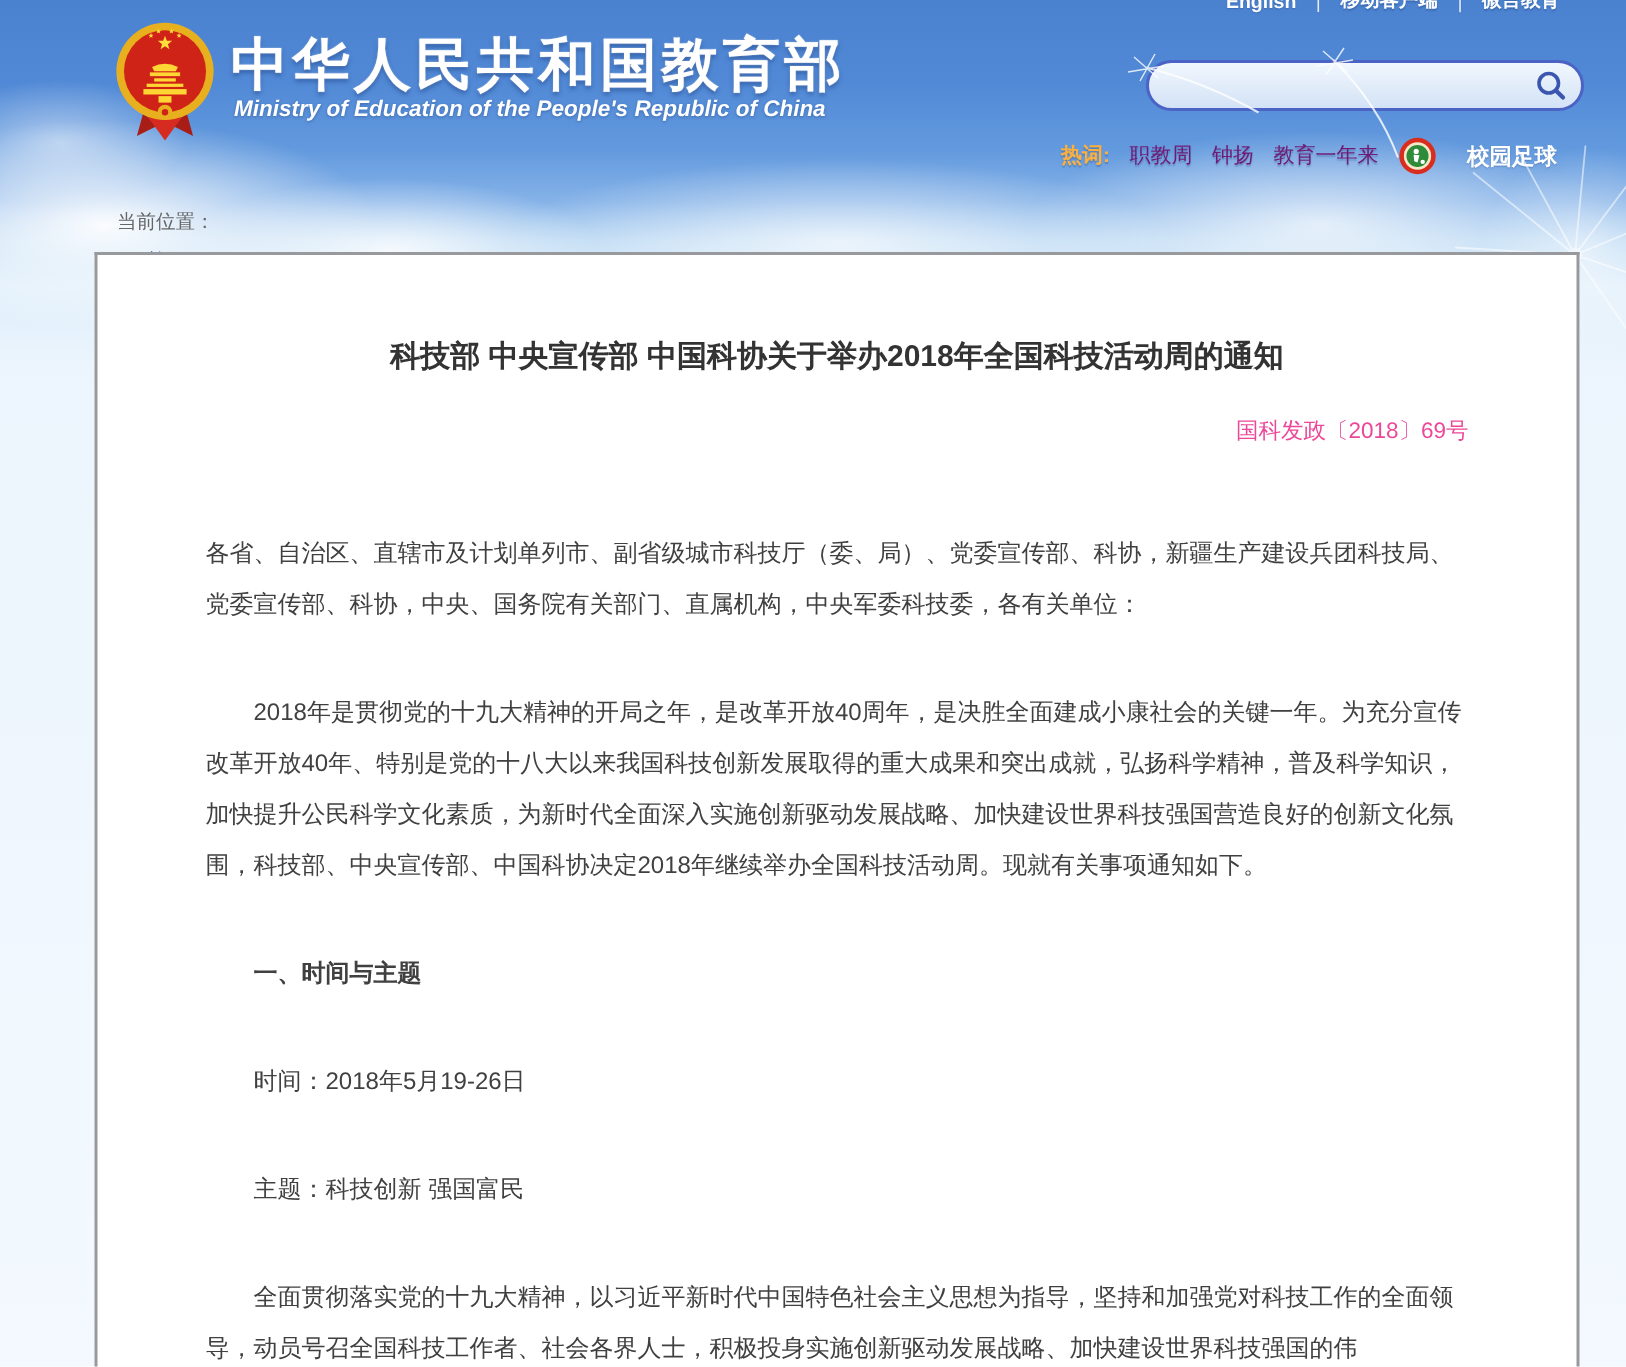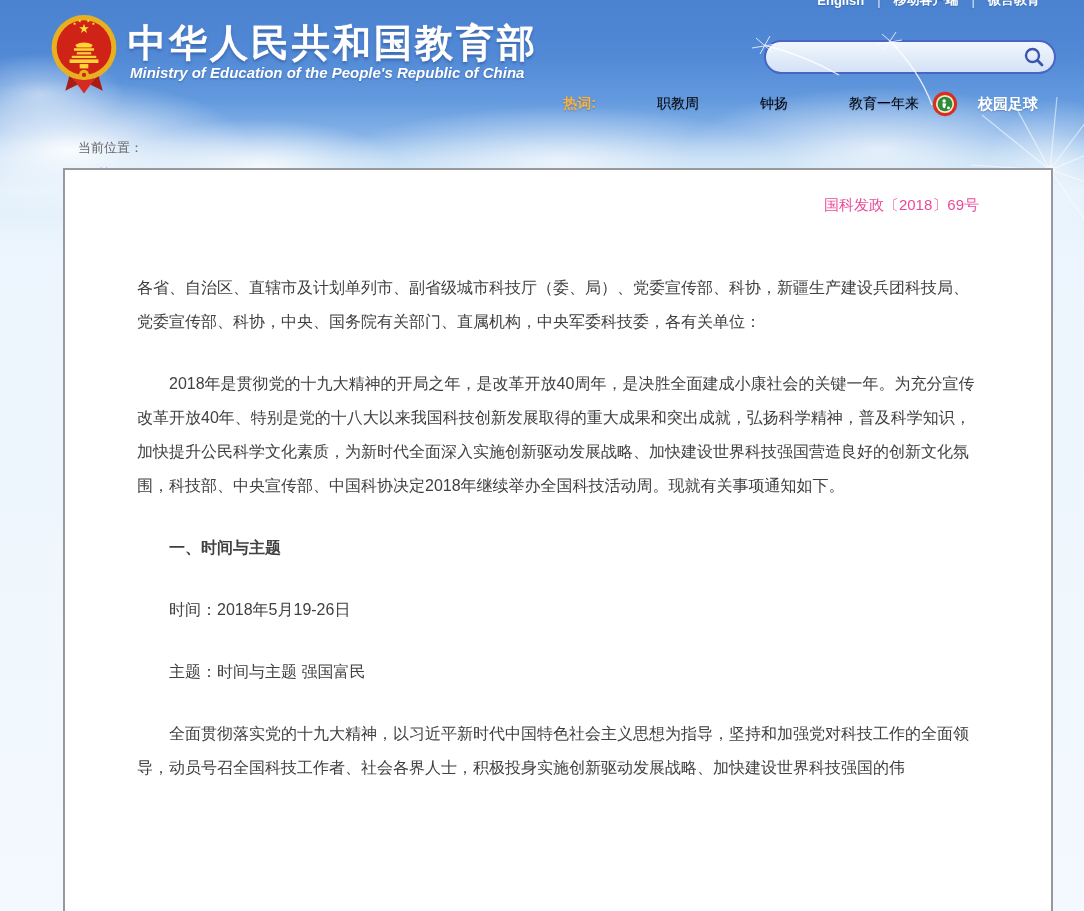--- a/index.html
+++ b/index.html
@@ -14,51 +14,51 @@
       radial-gradient(120px 60px at 40px 95px,  rgba(255,255,255,.50) 0%, rgba(255,255,255,0) 70%),
       radial-gradient(95px 95px at 1058px 170px, rgba(255,255,255,.55) 0%, rgba(255,255,255,0) 75%),
       linear-gradient(180deg,#4a82d0 0px,#5189d6 55px,#639ade 100px,#86b3e8 135px,#b8d7f3 160px,#ddedfa 190px,#ecf5fd 245px,#f3f9fe 911px);
   }
   
   .topbar{position:absolute;top:-9px;right:44px;display:flex;align-items:center;gap:13px;
     color:#fff;font-size:13px;font-weight:bold;text-shadow:0 1px 1px rgba(40,70,130,.4);white-space:nowrap;}
   .topbar a{color:#fff;text-decoration:none;cursor:pointer;}
   .topbar .sep{opacity:.85;font-weight:normal;}
   
-  .logo-link{position:absolute;left:48px;top:10px;width:500px;height:95px;cursor:pointer;}
+  .logo-link{position:absolute;left:74px;top:10px;width:500px;height:95px;cursor:pointer;}
   .emblem{position:absolute;left:0;top:2px;}
   .site-title{position:absolute;left:80px;top:8px;font-size:38px;font-weight:bold;color:#fff;
     letter-spacing:3px;text-shadow:0 2px 3px rgba(25,60,125,.5),0 0 1px rgba(255,255,255,.8);white-space:nowrap;}
   .site-subtitle{position:absolute;left:82px;top:54px;font-size:15px;font-weight:bold;color:#fff;
     text-shadow:0 1px 2px rgba(25,60,125,.45);white-space:nowrap;font-style:italic;}
   
   .search{position:absolute;top:40px;right:28px;width:292px;height:34px;box-sizing:border-box;
     border:2px solid #4a63c5;border-radius:18px;display:flex;align-items:center;
     background:linear-gradient(180deg,#f1f7fd 0%,#d3e2f6 100%);padding:0 9px 0 16px;}
   .search input{flex:1;border:none;background:transparent;outline:none;font-size:14px;color:#333;
     font-family:"Liberation Sans",sans-serif;}
   .search .mag{display:flex;align-items:center;cursor:pointer;}
   
   .hotwords{position:absolute;top:91px;right:46px;display:flex;align-items:center;gap:13px;
     font-size:14px;color:#fff;text-shadow:0 1px 1px rgba(40,70,130,.35);white-space:nowrap;}
   .hotwords .hw-label{color:#fcb03c;font-weight:bold;}
-  .hotwords a{color:#000000;text-decoration:none;cursor:pointer;margin-left:48px;}
+  .hotwords a{color:#701a75;text-decoration:none;cursor:pointer;}
   .football{display:flex;align-items:center;gap:20px;font-weight:bold;font-size:15px;cursor:pointer;}
   
   .breadcrumb{position:absolute;top:139px;left:65px;font-size:13px;color:#666;display:flex;gap:8px;
     align-items:center;white-space:nowrap;flex-direction:column;}
   .breadcrumb a{color:#1d4ed8;text-decoration:none;cursor:pointer;}
   .breadcrumb .sep{color:#888;}
   
   .card{position:absolute;left:63px;top:168px;width:990px;height:800px;box-sizing:border-box;
     background:#fff;border:2px solid #97999c;border-bottom:none;padding:0 72px;}
   .doc-title{margin:54px 0 0;text-align:center;font-size:20px;line-height:28px;color:#333;font-weight:bold;}
   .doc-number{margin-top:26px;text-align:right;font-size:15px;color:#ec4899;}
   .doc-body{margin-top:56px;font-size:16px;color:#404040;}
-  .doc-body p,.doc-body h2{margin:28px 0;line-height:34px;font-size:16px;font-weight:normal;}
+  .doc-body p,.doc-body h2{margin:38px 0;line-height:34px;font-size:16px;font-weight:normal;}
   .doc-body h2{font-weight:bold;}
   .indent{text-indent:2em;}
   
   .dandelion{position:absolute;pointer-events:none;}
 </style>
 </head>
 <body>
 
 <div class="topbar">
   <a>English</a>
@@ -154,22 +154,23 @@
 <div class="breadcrumb">
   <span>当前位置：</span>
   <a>首页</a>
   <span class="sep">&gt;</span>
   <a>教育部司局机构</a>
   <span class="sep">&gt;</span>
   <a>科学技术司</a>
 </div>
 
 <main class="card">
+  <h1 class="doc-title">科技部 中央宣传部 中国科协关于举办2018年全国科技活动周的通知</h1>
   <div class="doc-number">国科发政〔2018〕69号</div>
   <div class="doc-body">
     <p>各省、自治区、直辖市及计划单列市、副省级城市科技厅（委、局）、党委宣传部、科协，新疆生产建设兵团科技局、党委宣传部、科协，中央、国务院有关部门、直属机构，中央军委科技委，各有关单位：</p>
     <p class="indent">2018年是贯彻党的十九大精神的开局之年，是改革开放40周年，是决胜全面建成小康社会的关键一年。为充分宣传改革开放40年、特别是党的十八大以来我国科技创新发展取得的重大成果和突出成就，弘扬科学精神，普及科学知识，加快提升公民科学文化素质，为新时代全面深入实施创新驱动发展战略、加快建设世界科技强国营造良好的创新文化氛围，科技部、中央宣传部、中国科协决定2018年继续举办全国科技活动周。现就有关事项通知如下。</p>
     <h2 class="indent">一、时间与主题</h2>
     <p class="indent">时间：2018年5月19-26日</p>
-    <p class="indent">主题：时间与主题 强国富民</p>
+    <p class="indent">主题：科技创新 强国富民</p>
     <p class="indent">全面贯彻落实党的十九大精神，以习近平新时代中国特色社会主义思想为指导，坚持和加强党对科技工作的全面领导，动员号召全国科技工作者、社会各界人士，积极投身实施创新驱动发展战略、加快建设世界科技强国的伟</p>
   </div>
 </main>
 
 </body></html>

